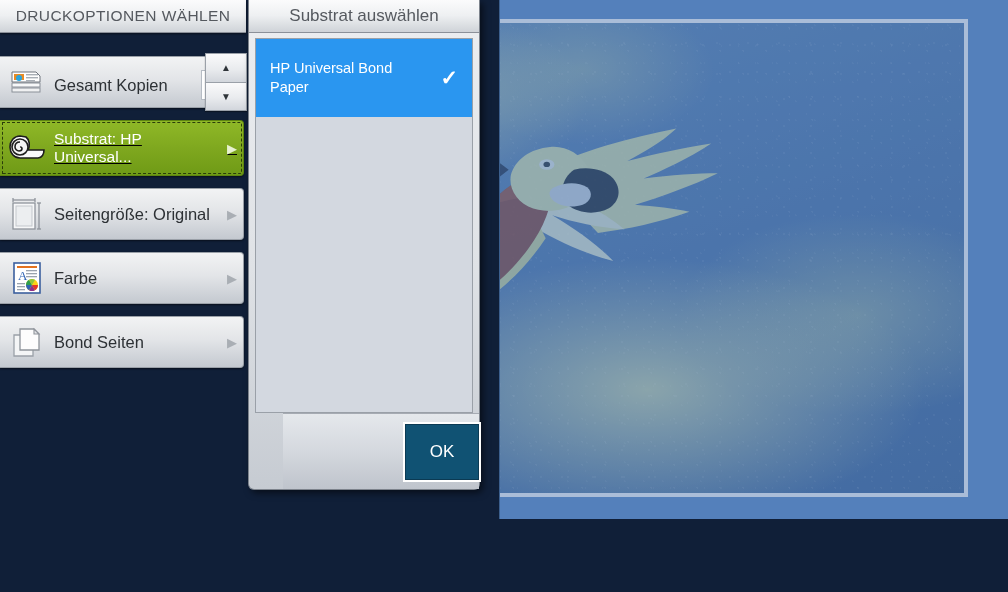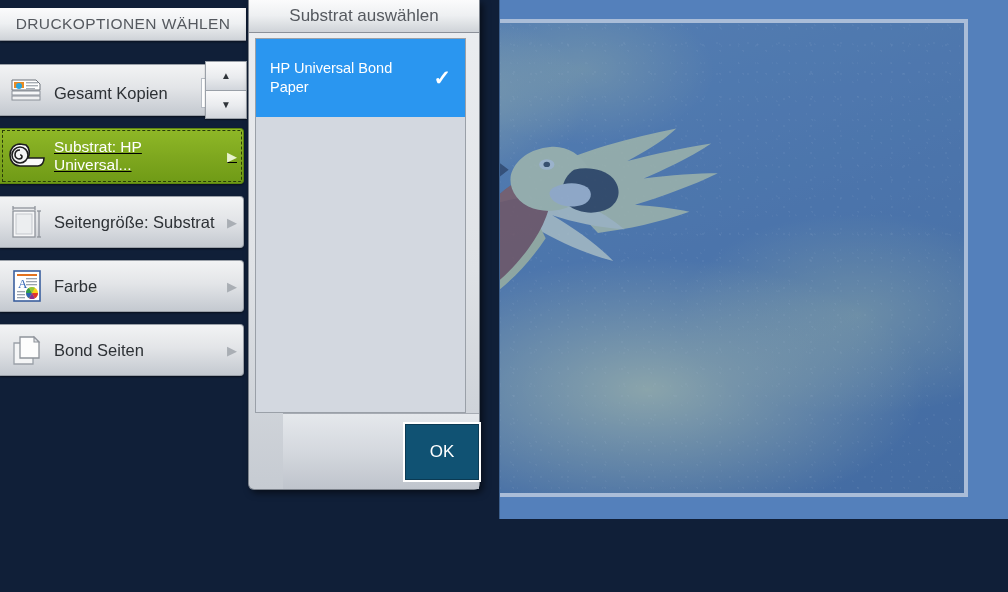--- a/index.html
+++ b/index.html
@@ -40,21 +40,21 @@
       radial-gradient(circle at 32% 64%, rgba(255,255,255,.2) 0 1px, transparent 1px),
       radial-gradient(circle at 56% 36%, rgba(255,255,255,.18) 0 1px, transparent 1px),
       radial-gradient(circle at 77% 82%, rgba(255,255,255,.22) 0 1px, transparent 1px),
       radial-gradient(circle at 88% 12%, rgba(255,255,255,.18) 0 1px, transparent 1px);
     background-size: 23px 23px, 31px 31px, 17px 17px, 27px 27px, 19px 19px;
   }
   .parrot { position: absolute; left: 2%; top: 14%; width: 66%; height: 56%; }
   .blue-wash { position: absolute; inset: 0; background: rgba(74,118,176,0.42); mix-blend-mode: normal; }
 
   
-  .sidebar { position: absolute; left: 0; top: 8px; width: 246px; height: 519px; background: #101f38; }
+  .sidebar { position: absolute; left: 0; top: 0; width: 246px; height: 519px; background: #101f38; }
   .panel-header {
     height: 33px; width: 246px;
     background: linear-gradient(180deg, #fbfbfc 0%, #eef0f2 48%, #cfd3d8 100%);
     border-bottom: 1px solid #8b9099;
     display: flex; align-items: center; justify-content: center;
     color: #55595f; font-size: 15.5px; letter-spacing: .4px;
     box-shadow: 0 1px 2px rgba(0,0,0,.45);
   }
   .menu { position: absolute; left: 0; top: 56px; width: 246px; }
   .menu-item {
@@ -107,21 +107,21 @@
     display: flex; flex-direction: column;
   }
   .dialog-header {
     height: 33px;
     background: linear-gradient(180deg, #fbfbfc 0%, #eef0f2 48%, #cfd3d8 100%);
     border-bottom: 1px solid #8b9099;
     display: flex; align-items: center; justify-content: center;
     color: #55595f; font-size: 17px;
   }
   .dialog-list {
-    margin: 5px 13px 0 6px; flex: 1;
+    margin: 5px 6px 0 6px; flex: 1;
     background: #d3d8e0; border: 1px solid #9aa0a8;
     overflow: hidden;
   }
   .list-item {
     padding: 12px 14px; font-size: 14.5px; color: #1c1f22;
     background: #ffffff; border-bottom: 1px solid #d7dade;
     display: flex; align-items: center; justify-content: space-between; gap: 8px;
     line-height: 1.3;
   }
   .list-item.active { background: #2a96f0; color: #ffffff; padding: 20px 14px; border-bottom: none; }
@@ -219,21 +219,21 @@
             <rect x="2" y="6" width="22" height="26" fill="#f6f7f8" stroke="#8f949b" stroke-width="1.3"></rect>
             <rect x="5" y="9" width="16" height="20" fill="#eceef0" stroke="#c3c7cc"></rect>
             <line x1="2" y1="3" x2="24" y2="3" stroke="#8f949b" stroke-width="1.3"></line>
             <line x1="2" y1="1" x2="2" y2="5" stroke="#8f949b" stroke-width="1.3"></line>
             <line x1="24" y1="1" x2="24" y2="5" stroke="#8f949b" stroke-width="1.3"></line>
             <line x1="28" y1="6" x2="28" y2="32" stroke="#8f949b" stroke-width="1.3"></line>
             <line x1="26" y1="6" x2="30" y2="6" stroke="#8f949b" stroke-width="1.3"></line>
             <line x1="26" y1="32" x2="30" y2="32" stroke="#8f949b" stroke-width="1.3"></line>
           </svg>
         </span>
-        <span class="mi-label">Seitengröße: Substrat</span>
+        <span class="mi-label">Seitengröße: Original</span>
         <span class="mi-arrow">▶</span>
       </div>
 
       <div class="menu-item">
         <span class="mi-icon">
           <svg width="32" height="34" viewBox="0 0 32 34">
             <rect x="2" y="2" width="26" height="30" fill="#ffffff" stroke="#3b5f9e" stroke-width="1.6"></rect>
             <rect x="5" y="5" width="20" height="2" fill="#e3721f"></rect>
             <text x="6" y="19" font-family="Liberation Serif, serif" font-size="13" fill="#2f63b4">A</text>
             <rect x="14" y="9" width="11" height="1.3" fill="#9aa3ae"></rect>

